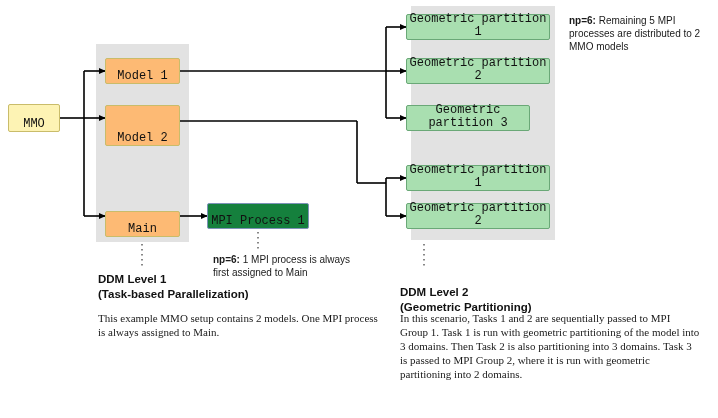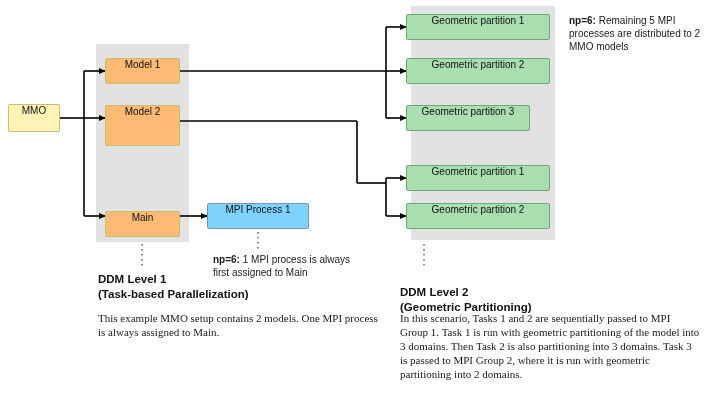--- a/index.html
+++ b/index.html
@@ -28,41 +28,42 @@
   }
   .band {
     position: absolute;
     background: #e2e2e2;
   }
   .node {
     position: absolute;
     box-sizing: border-box;
     border-radius: 2px;
     display: flex;
-    align-items: flex-start;
+    align-items: flex-end;
     justify-content: center;
-    font-size: 10px;
+    font-size: 12px;
     color: #111111;
     text-align: center;
     line-height: 1.1;
+    font-family: Liberation Mono, monospace;
   }
   .node-mmo {
     background: #fdf3b4;
     border: 1px solid #c9bc6a;
   }
   .node-model {
     background: #fdba74;
     border: 1px solid #c9bc6a;
   }
   .node-geo {
     background: #a9dfb0;
     border: 1px solid #6aa877;
   }
   .node-mpi {
-    background: #7dd3fc;
+    background: #15803d;
     border: 1px solid #7d92b8;
   }
   .caption {
     position: absolute;
     font-size: 11px;
     line-height: 1.28;
     color: #1a1a1a;
     font-family: Liberation Serif, serif;
   }
   .bold-lead {

